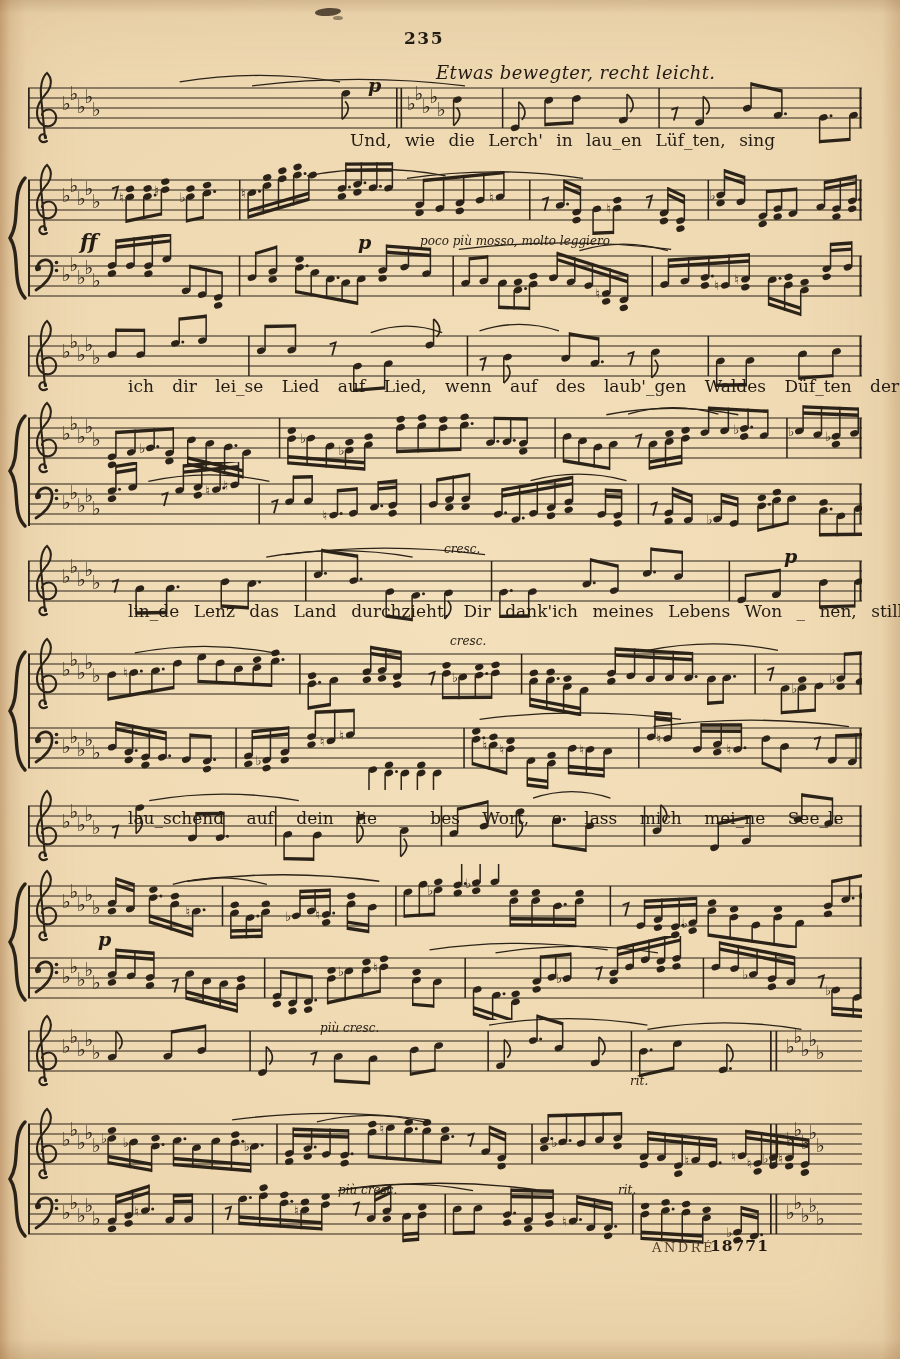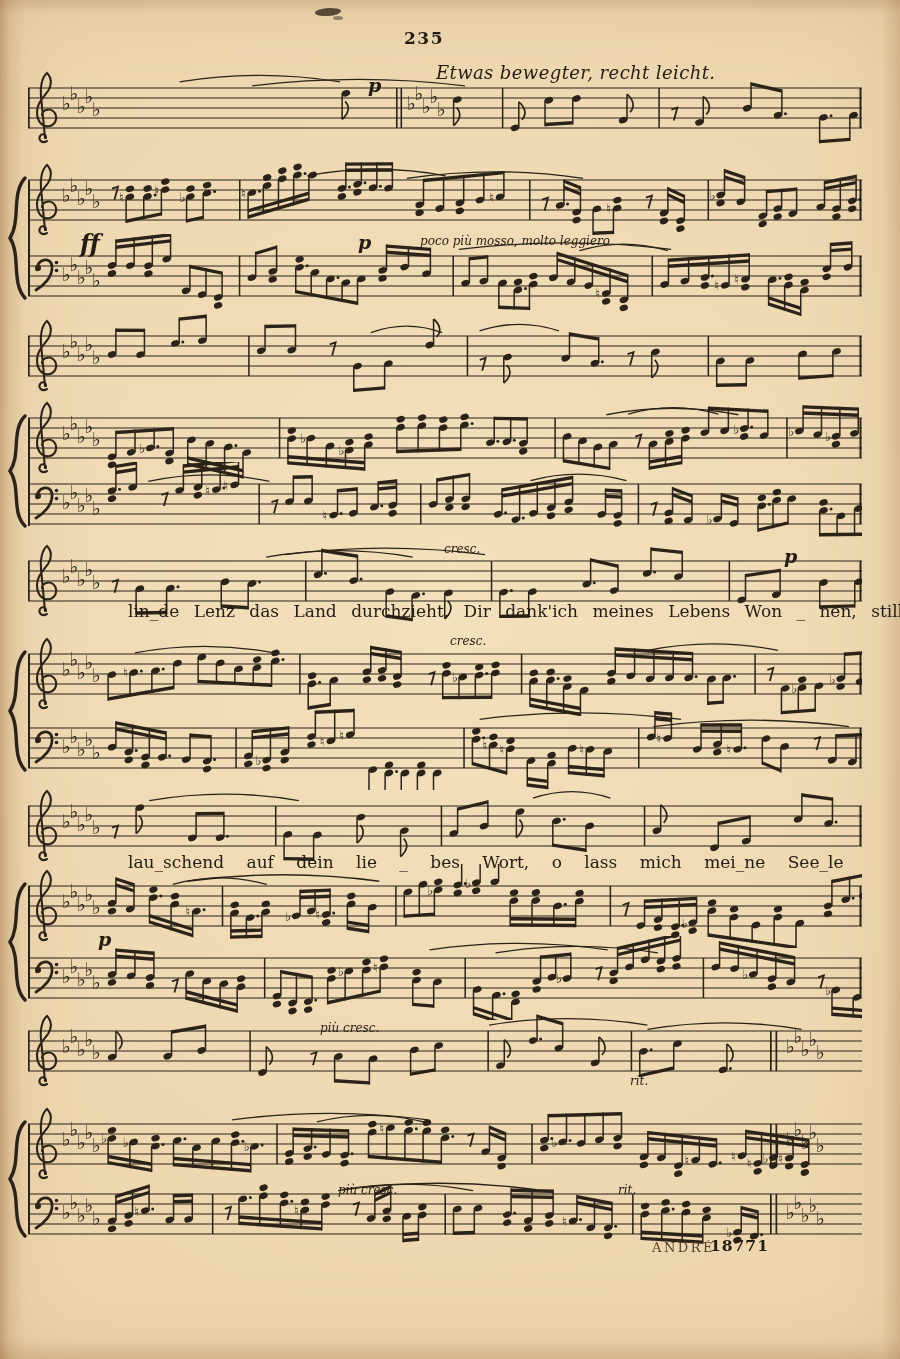--- a/index.html
+++ b/index.html
@@ -91,20 +91,21 @@
       <ellipse cx="795.5303925043255" cy="51.35887505799427" rx="4.3" ry="3.1" fill="#2b2218" transform="rotate(-20 795.5303925043255 51.35887505799427)"></ellipse>
       <circle cx="803.0303925043255" cy="49.85887505799427" r="1.5" fill="#2b2218"></circle>
       <line x1="791.6303925043255" y1="51.35887505799427" x2="791.6303925043255" y2="77.35887505799427" stroke="#2b2218" stroke-width="1.5"></line>
       <ellipse cx="825.7298832752089" cy="49.11840156197399" rx="4.3" ry="3.1" fill="#2b2218" transform="rotate(-20 825.7298832752089 49.11840156197399)"></ellipse>
       <line x1="821.8298832752089" y1="49.11840156197399" x2="821.8298832752089" y2="75.118401561974" stroke="#2b2218" stroke-width="1.5"></line>
       <polygon points="791.6303925043255,77.35887505799427 821.8298832752089,75.118401561974 821.8298832752089,71.71840156197399 791.6303925043255,73.95887505799426" fill="#2b2218"></polygon>
       <rect x="831.5" y="22" width="2" height="40" fill="#2b2218"></rect>
       <path d="M224.155611263733 19.898131186979015 Q 330.5493561290664 6.898131186979015 436.94310099439986 19.898131186979015" fill="none" stroke="#2b2218" stroke-width="1.3"></path>
       <path d="M151.69262122986152 15.947651117060008 Q 231.89418212687056 2.9476511170600084 312.0957430238796 15.947651117060008" fill="none" stroke="#2b2218" stroke-width="1.3"></path>
     </svg>
+  <div class="lyric" style="left:350px;top:130px;word-spacing:8px">Und,   wie die Lerch' in lau_en Lüf_ten,   sing</div>
   <svg class="brace" width="22" height="124" style="top:176px">
       <path d="M19 2 C5 17.360000000000003 15 44.64 4 62 C15 79.36 5 106.64 19 122" fill="none" stroke="#2b2218" stroke-width="3.4" stroke-linecap="round"></path>
     </svg>
   <div class="sysline" style="top:180px;height:116px"></div>
   <svg class="staff" style="top:158px" width="834" height="84">
       <line x1="0" y1="22" x2="834" y2="22" stroke="#2b2218" stroke-width="1.15"></line>
       <line x1="0" y1="32" x2="834" y2="32" stroke="#2b2218" stroke-width="1.15"></line>
       <line x1="0" y1="42" x2="834" y2="42" stroke="#2b2218" stroke-width="1.15"></line>
       <line x1="0" y1="52" x2="834" y2="52" stroke="#2b2218" stroke-width="1.15"></line>
       <line x1="0" y1="62" x2="834" y2="62" stroke="#2b2218" stroke-width="1.15"></line>
@@ -376,21 +377,21 @@
       <line x1="802.5481819587277" y1="34.797375471142466" x2="802.5481819587277" y2="8.797375471142466" stroke="#2b2218" stroke-width="1.5"></line>
       <ellipse cx="819.8886584359116" cy="33.26834572783517" rx="4.3" ry="3.1" fill="#2b2218" transform="rotate(-20 819.8886584359116 33.26834572783517)"></ellipse>
       <line x1="823.7886584359115" y1="33.26834572783517" x2="823.7886584359115" y2="7.268345727835168" stroke="#2b2218" stroke-width="1.5"></line>
       <polygon points="802.5481819587277,8.797375471142466 823.7886584359115,7.268345727835168 823.7886584359115,10.668345727835169 802.5481819587277,12.197375471142466" fill="#2b2218"></polygon>
       <polygon points="802.5481819587277,14.917375471142467 823.7886584359115,13.38834572783517 823.7886584359115,16.788345727835168 802.5481819587277,18.317375471142466" fill="#2b2218"></polygon>
       <rect x="831.5" y="22" width="2" height="40" fill="#2b2218"></rect>
       <path d="M551.4124939166126 16.682092114986936 Q 595.589296385729 3.6820921149869363 639.7660988548455 16.682092114986936" fill="none" stroke="#2b2218" stroke-width="1.3"></path>
       <path d="M430.86306864662384 15.43891286704588 Q 537.0178175475614 2.4389128670458806 643.1725664484991 15.43891286704588" fill="none" stroke="#2b2218" stroke-width="1.3"></path>
     </svg>
   <span class="dyn" style="left:368px;top:74px">p</span>
-  <span class="dyn" style="left:80px;top:229px;font-size:24px">ff</span>
+  <span class="dyn" style="left:80px;top:229px;font-size:21px">ff</span>
   <span class="dyn" style="left:358px;top:231px">p</span>
   <span class="expr" style="left:420px;top:234px">poco più mosso, molto leggiero</span>
 
   <svg class="staff" style="top:314px" width="834" height="84">
       <line x1="0" y1="22" x2="834" y2="22" stroke="#2b2218" stroke-width="1.15"></line>
       <line x1="0" y1="32" x2="834" y2="32" stroke="#2b2218" stroke-width="1.15"></line>
       <line x1="0" y1="42" x2="834" y2="42" stroke="#2b2218" stroke-width="1.15"></line>
       <line x1="0" y1="52" x2="834" y2="52" stroke="#2b2218" stroke-width="1.15"></line>
       <line x1="0" y1="62" x2="834" y2="62" stroke="#2b2218" stroke-width="1.15"></line>
       <rect x="0" y="22" width="1.7" height="40" fill="#2b2218"></rect>
@@ -449,20 +450,21 @@
       <polygon points="688.6841277191268,72.967580151714 718.280682121013,72.44444310333994 718.280682121013,69.04444310333993 688.6841277191268,69.567580151714" fill="#2b2218"></polygon>
       <ellipse cx="774.8294893678552" cy="39.85504353684843" rx="4.3" ry="3.1" fill="#2b2218" transform="rotate(-20 774.8294893678552 39.85504353684843)"></ellipse>
       <line x1="770.9294893678552" y1="39.85504353684843" x2="770.9294893678552" y2="65.85504353684843" stroke="#2b2218" stroke-width="1.5"></line>
       <ellipse cx="808.7507349613595" cy="37.35019324379991" rx="4.3" ry="3.1" fill="#2b2218" transform="rotate(-20 808.7507349613595 37.35019324379991)"></ellipse>
       <line x1="804.8507349613595" y1="37.35019324379991" x2="804.8507349613595" y2="63.35019324379991" stroke="#2b2218" stroke-width="1.5"></line>
       <polygon points="770.9294893678552,65.85504353684843 804.8507349613595,63.35019324379991 804.8507349613595,59.95019324379991 770.9294893678552,62.45504353684843" fill="#2b2218"></polygon>
       <rect x="831.5" y="22" width="2" height="40" fill="#2b2218"></rect>
       <path d="M451.5013301572775 16.918108519090442 Q 491.2203003314513 3.918108519090442 530.9392705056251 16.918108519090442" fill="none" stroke="#2b2218" stroke-width="1.3"></path>
       <path d="M342.7564265949246 18.608324272193315 Q 378.46908069492235 5.608324272193315 414.1817347949201 18.608324272193315" fill="none" stroke="#2b2218" stroke-width="1.3"></path>
     </svg>
+  <div class="lyric" style="left:128px;top:376px;word-spacing:13px">ich dir lei_se Lied auf Lied,   wenn auf des laub'_gen Waldes Düf_ten   der</div>
   <svg class="brace" width="22" height="114" style="top:414px">
       <path d="M19 2 C5 15.96 15 41.04 4 57 C15 72.96000000000001 5 98.03999999999999 19 112" fill="none" stroke="#2b2218" stroke-width="3.4" stroke-linecap="round"></path>
     </svg>
   <div class="sysline" style="top:418px;height:108px"></div>
   <svg class="staff" style="top:396px" width="834" height="84">
       <line x1="0" y1="22" x2="834" y2="22" stroke="#2b2218" stroke-width="1.15"></line>
       <line x1="0" y1="32" x2="834" y2="32" stroke="#2b2218" stroke-width="1.15"></line>
       <line x1="0" y1="42" x2="834" y2="42" stroke="#2b2218" stroke-width="1.15"></line>
       <line x1="0" y1="52" x2="834" y2="52" stroke="#2b2218" stroke-width="1.15"></line>
       <line x1="0" y1="62" x2="834" y2="62" stroke="#2b2218" stroke-width="1.15"></line>
@@ -1163,21 +1165,21 @@
       <ellipse cx="769.9658286338354" cy="35.372523433875784" rx="4.3" ry="3.1" fill="#2b2218" transform="rotate(-20 769.9658286338354 35.372523433875784)"></ellipse>
       <line x1="773.8658286338353" y1="35.372523433875784" x2="773.8658286338353" y2="9.372523433875784" stroke="#2b2218" stroke-width="1.5"></line>
       <ellipse cx="800.5539219207633" cy="39.44398208283259" rx="4.3" ry="3.1" fill="#2b2218" transform="rotate(-20 800.5539219207633 39.44398208283259)"></ellipse>
       <circle cx="808.0539219207633" cy="37.94398208283259" r="1.5" fill="#2b2218"></circle>
       <line x1="804.4539219207633" y1="39.44398208283259" x2="804.4539219207633" y2="13.44398208283259" stroke="#2b2218" stroke-width="1.5"></line>
       <polygon points="773.8658286338353,9.372523433875784 804.4539219207633,13.44398208283259 804.4539219207633,16.84398208283259 773.8658286338353,12.772523433875785" fill="#2b2218"></polygon>
       <rect x="831.5" y="22" width="2" height="40" fill="#2b2218"></rect>
       <path d="M121.19997439645229 16.54078617276697 Q 195.9978678096066 3.540786172766971 270.7957612227609 16.54078617276697" fill="none" stroke="#2b2218" stroke-width="1.3"></path>
       <path d="M505.0319110649004 14.087121204554217 Q 543.7318688921928 1.087121204554217 582.4318267194851 14.087121204554217" fill="none" stroke="#2b2218" stroke-width="1.3"></path>
     </svg>
-  <div class="lyric" style="left:128px;top:852px;word-spacing:17px">lau_schend auf dein lie _ bes Wort,      o   lass mich mei_ne See_le</div>
+  <div class="lyric" style="left:128px;top:808px;word-spacing:17px">lau_schend auf dein lie _ bes Wort,      o   lass mich mei_ne See_le</div>
   <svg class="brace" width="22" height="120" style="top:882px">
       <path d="M19 2 C5 16.8 15 43.199999999999996 4 60 C15 76.8 5 103.2 19 118" fill="none" stroke="#2b2218" stroke-width="3.4" stroke-linecap="round"></path>
     </svg>
   <div class="sysline" style="top:886px;height:112px"></div>
   <svg class="staff" style="top:864px" width="834" height="84">
       <line x1="0" y1="22" x2="834" y2="22" stroke="#2b2218" stroke-width="1.15"></line>
       <line x1="0" y1="32" x2="834" y2="32" stroke="#2b2218" stroke-width="1.15"></line>
       <line x1="0" y1="42" x2="834" y2="42" stroke="#2b2218" stroke-width="1.15"></line>
       <line x1="0" y1="52" x2="834" y2="52" stroke="#2b2218" stroke-width="1.15"></line>
       <line x1="0" y1="62" x2="834" y2="62" stroke="#2b2218" stroke-width="1.15"></line>

